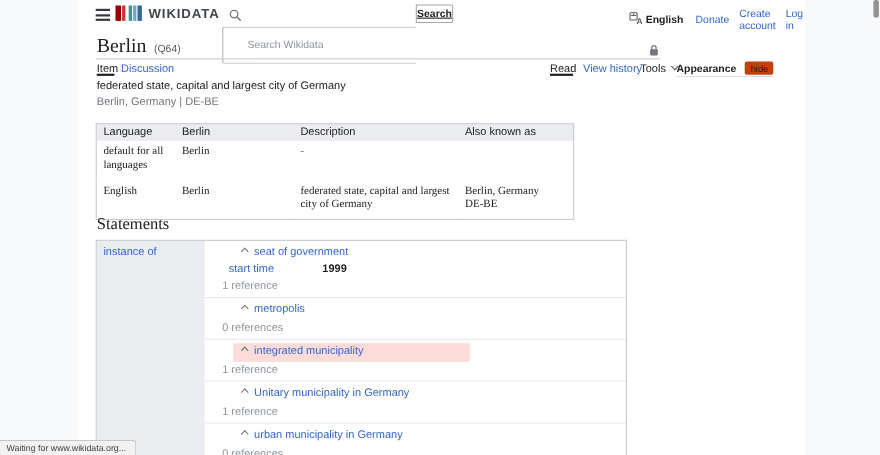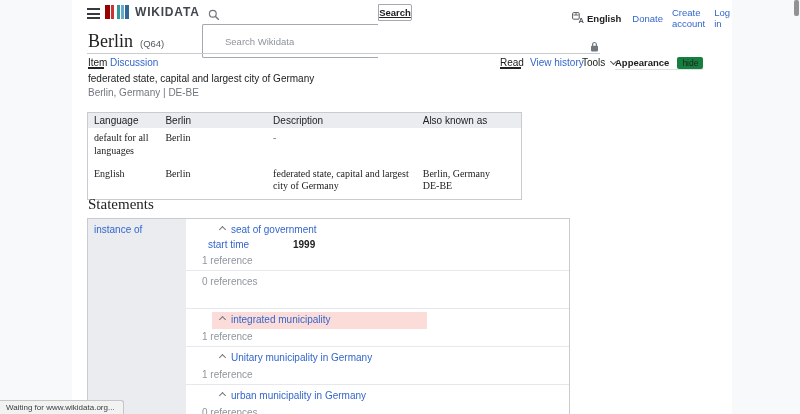--- a/index.html
+++ b/index.html
@@ -46,21 +46,21 @@
   .title-rule { position: absolute; left: 15px; top: 53px; width: 513px; height: 1px; background: #c8ccd1; }
   
   .tabs { position: absolute; top: 57px; font-size: 10px; }
   .tab { cursor: pointer; }
   .tab.active { color: #202122; }
   .tab-underline { position: absolute; top: 67px; height: 2px; background: #202122; }
   .chev { display: inline-block; width: 5px; height: 5px; border-right: 1.2px solid #54595d;
           border-bottom: 1.2px solid #54595d; transform: rotate(45deg); margin-left: 6px; position: relative; top: -2px; }
   .appearance { position: absolute; left: 543px; top: 57px; font-size: 9.5px; }
   .appearance-label { font-weight: bold; }
-  .hide-btn { background: #15803d; border-radius: 2px; padding: 1px 5px; font-size: 8.5px; color: #202122; margin-left: 8px; cursor: pointer; }
+  .hide-btn { background: #c2410c; border-radius: 2px; padding: 1px 5px; font-size: 8.5px; color: #202122; margin-left: 8px; cursor: pointer; }
   .appearance-rule { position: absolute; left: 543px; top: 69px; width: 88px; height: 1px; background: #dde1e6; }
   
   .desc { position: absolute; left: 16px; top: 73px; font-size: 10px; color: #202122; }
   .aliases { position: absolute; left: 16px; top: 87px; font-size: 10px; color: #72777d; }
   
   .term-table { position: absolute; left: 15px; top: 112px; width: 435px; border-collapse: collapse;
                 border: 1px solid #c8ccd1; font-size: 10px; }
   .term-table th { background: #eaecf0; font-weight: normal; text-align: left; padding: 2px 6px; color: #202122; height: 14px; }
   .term-table td { padding: 4px 6px 6px; vertical-align: top; line-height: 1.28; font-family: Liberation Serif, serif; }
   .muted { color: #72777d; }
@@ -207,20 +207,23 @@
         <div class="claim-main">
           <span class="rank-caret"></span><a>seat of government</a>
         </div>
         <div class="qualifier">
           <a>start time</a><span class="qual-value">1999</span>
         </div>
         <div class="refs">1 reference</div>
       </div>
 
       <div class="claim" style="height:38px;">
+        <div class="claim-main">
+          <span class="rank-caret"></span><a>metropolis</a>
+        </div>
         <div class="refs">0 references</div>
       </div>
 
       <div class="claim" style="height:38px;">
         <div class="claim-main highlight">
           <span class="rank-caret"></span><a>integrated municipality</a>
         </div>
         <div class="refs">1 reference</div>
       </div>
 

